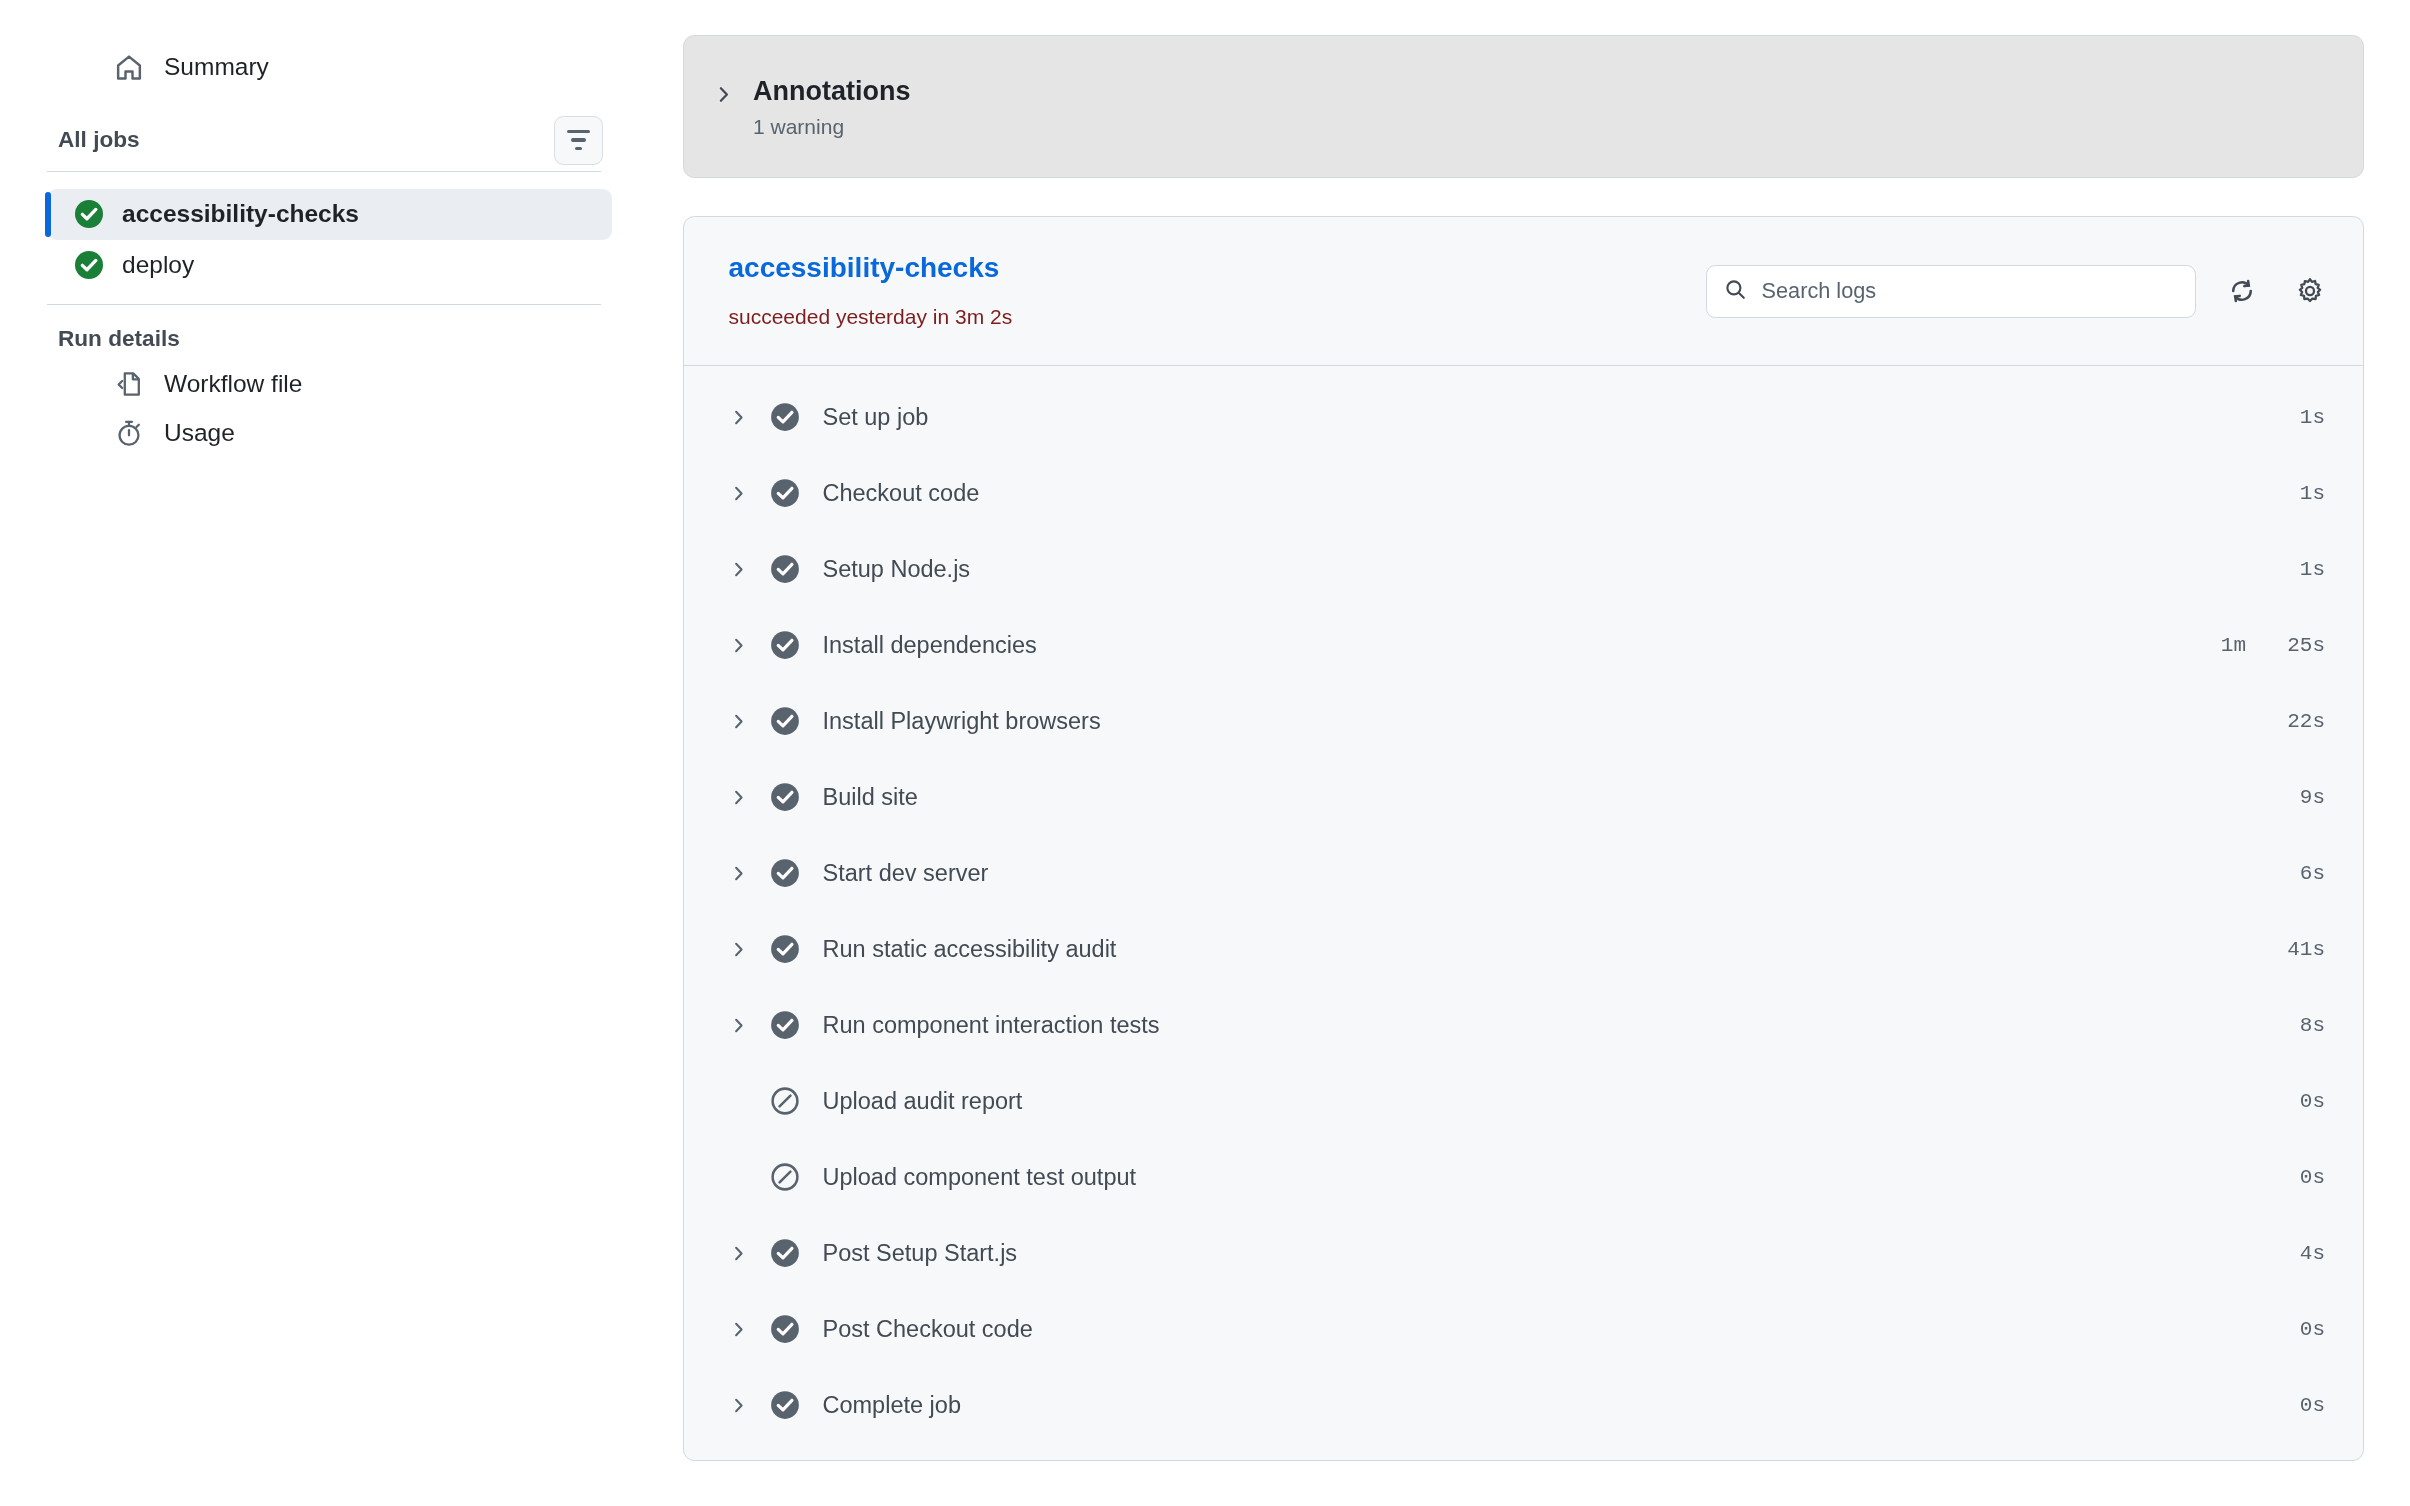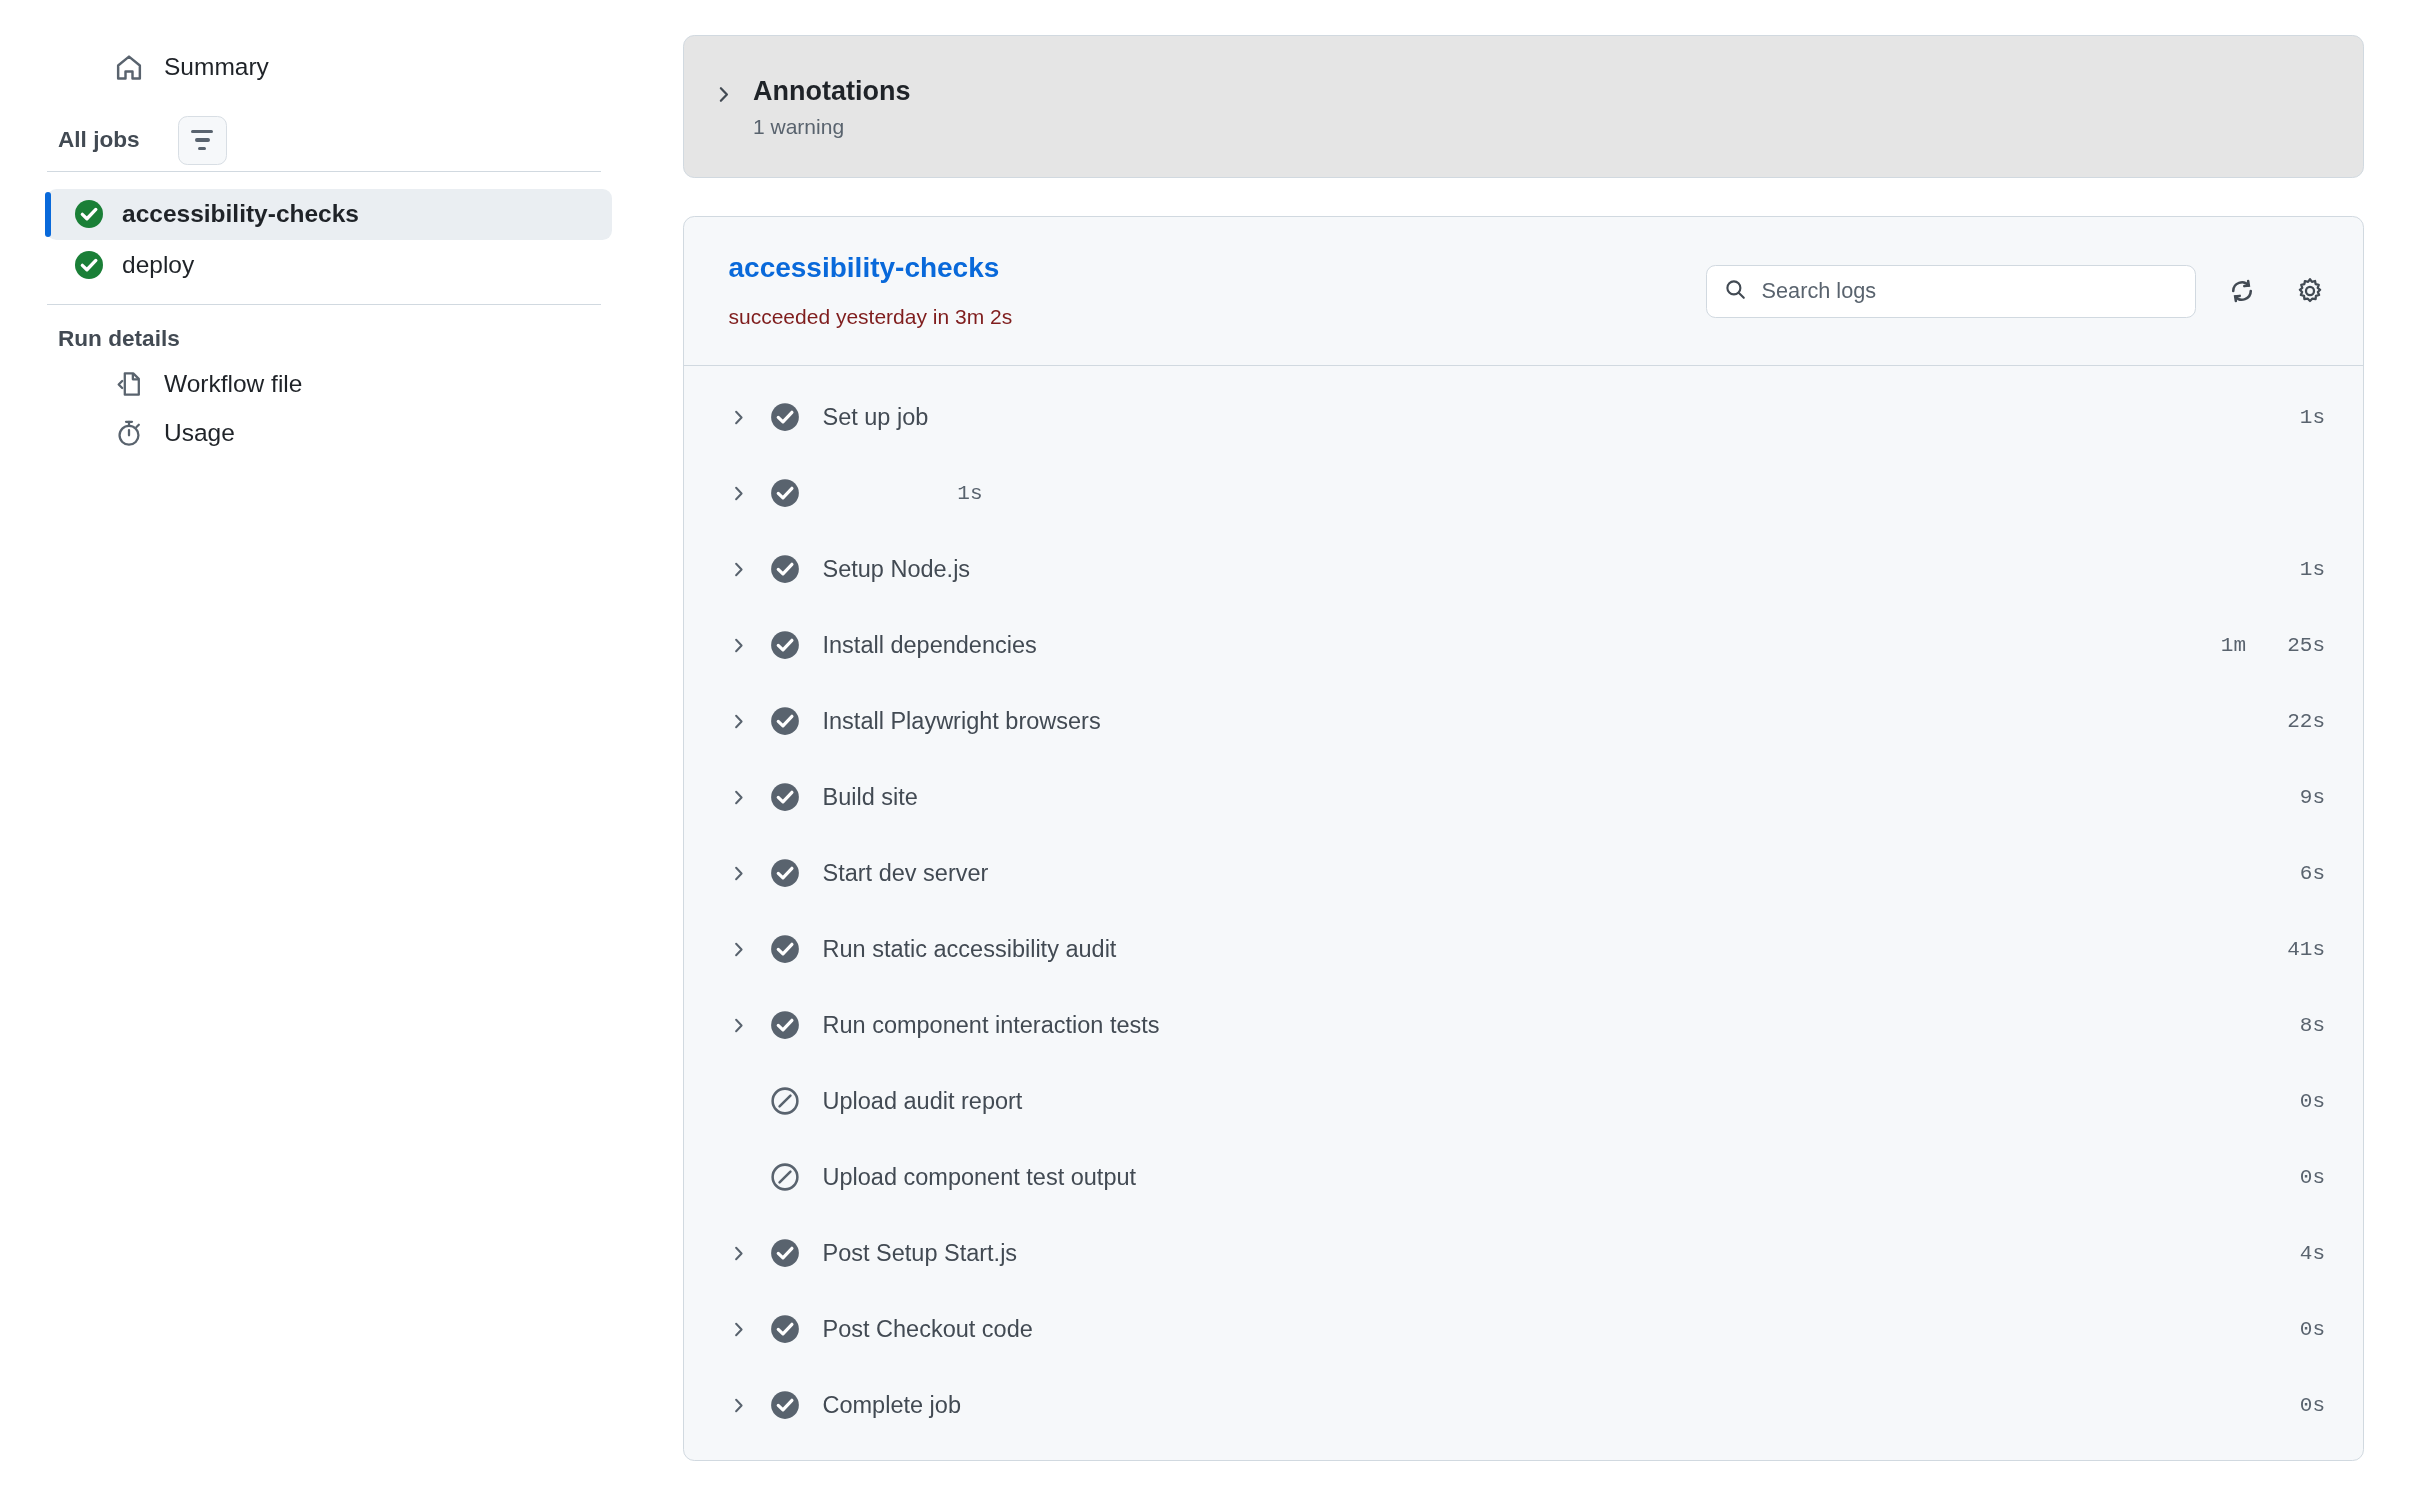--- a/index.html
+++ b/index.html
@@ -19,21 +19,21 @@
     display: flex; align-items: center;
     gap: 19px;
     height: 49px;
     padding-left: 113px;
   }
   .side-row .glyph { width: 32px; height: 32px; flex: 0 0 32px; display: flex; align-items: center; justify-content: center; }
   .side-row .glyph svg { display: block; }
   .side-label { font-size: 24.5px; color: #1f2328; line-height: 1; }
 
   .all-jobs-bar {
-    display: flex; align-items: center; 
+    display: flex; align-items: center; justify-content: space-between;
     padding: 0 56px 0 58px;
     height: 62px;
     margin-top: 17px;
     gap: 38px;
   }
   .all-jobs-label { font-size: 22.6px; font-weight: 700; color: #424a53; }
   .filter-btn {
     width: 49px; height: 49px;
     border: 0.9px solid #d8dee4; border-radius: 9.4px;
     background: #f6f8fa;
@@ -289,20 +289,21 @@
             <svg width="19" height="19" viewBox="0 0 16 16" fill="none" stroke="#59636e" stroke-width="1.7">
                 <path d="M6 3.2 L10.6 8 L6 12.8" stroke-linecap="round" stroke-linejoin="round"></path>
               </svg>
           </span>
           <span class="step-status">
             <svg width="30" height="30" viewBox="0 0 16 16">
                 <circle cx="8" cy="8" r="7.4" fill="#59636e"></circle>
                 <path d="M4.4 8.2 L6.9 10.6 L11.7 5.5" stroke="#ffffff" stroke-width="1.7" fill="none" stroke-linecap="round" stroke-linejoin="round"></path>
               </svg>
           </span>
+          <span class="step-name">Checkout code</span>
           <span class="step-dur">
             <span class="dur-min"></span>
             <span class="dur-sec">1s</span>
           </span>
         </div>
 
         <div class="step-row">
           <span class="step-chev">
             <svg width="19" height="19" viewBox="0 0 16 16" fill="none" stroke="#59636e" stroke-width="1.7">
                 <path d="M6 3.2 L10.6 8 L6 12.8" stroke-linecap="round" stroke-linejoin="round"></path>

